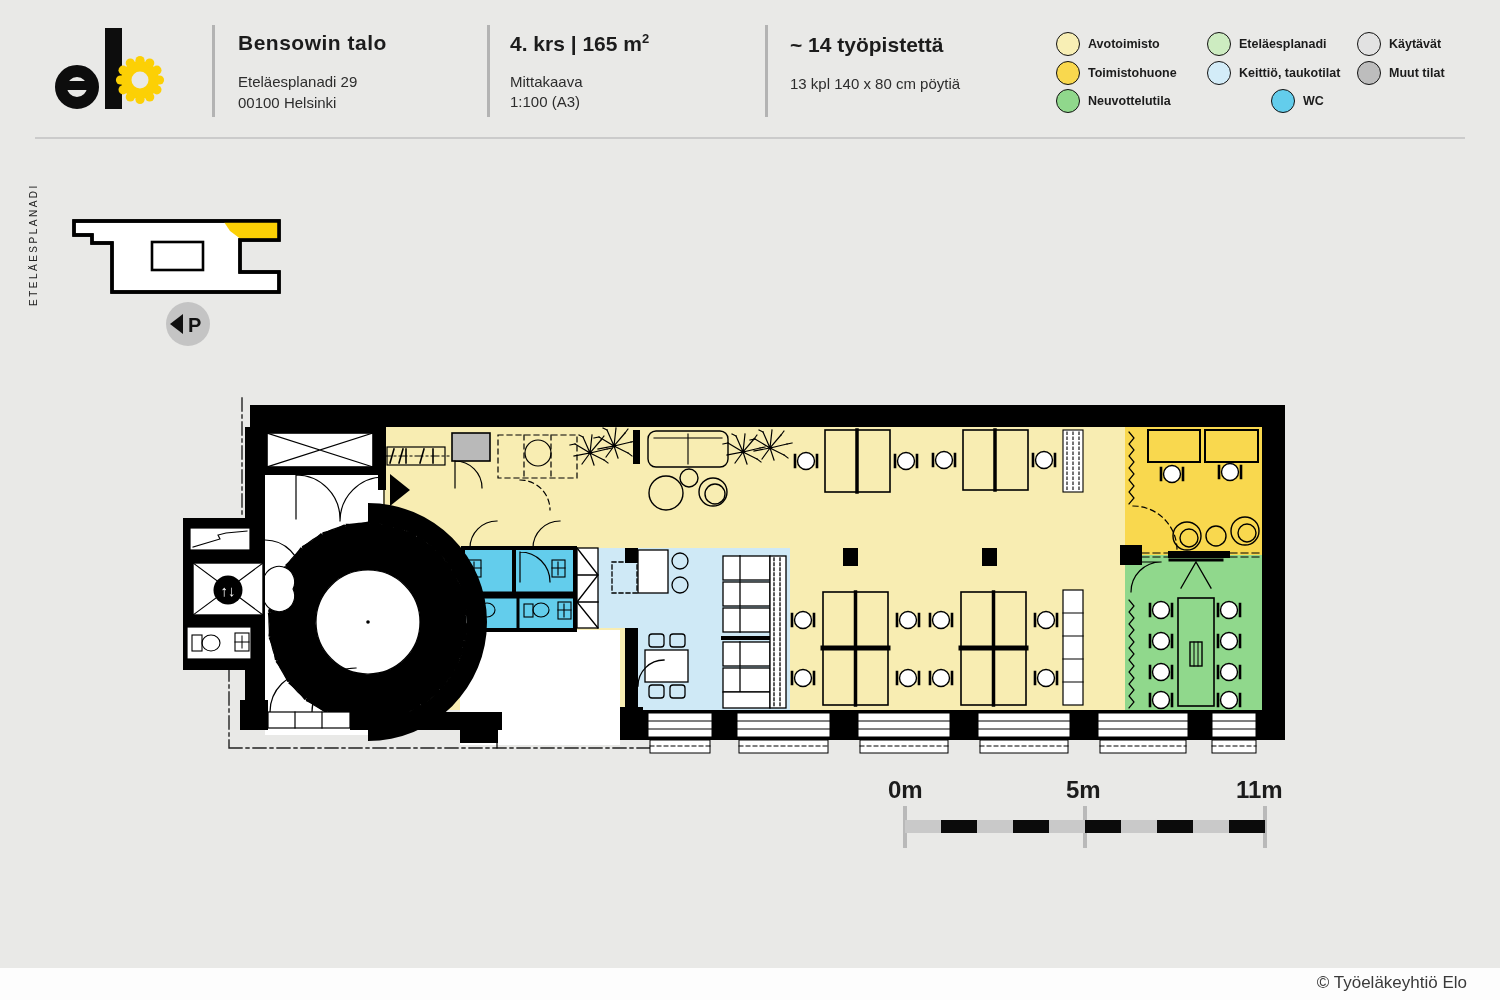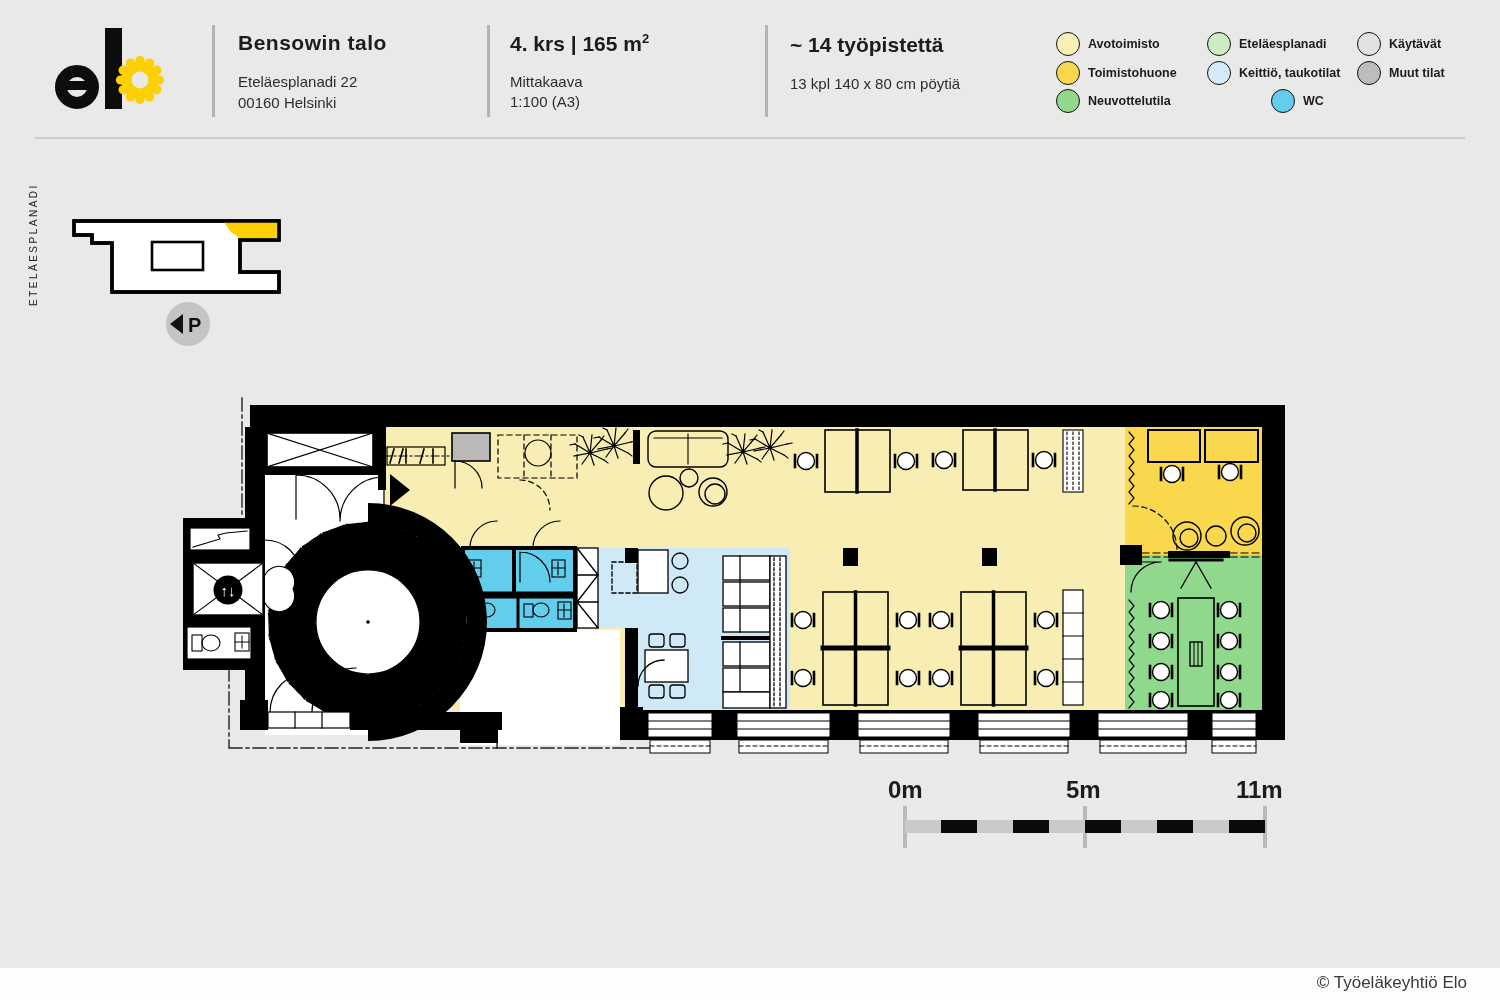--- a/index.html
+++ b/index.html
@@ -58,22 +58,22 @@
       <circle cx="73.1" cy="50.2" r="4.6"></circle>
         <circle cx="80.3" cy="43.1" r="4.6"></circle>
     </g>
     <circle cx="90" cy="60" r="8.5" fill="#e9e9e7"></circle>
   </g>
 </svg>
 
 <div class="vdiv" style="left:212px"></div>
 <div class="title">Bensowin talo</div>
 <div class="addr">
-  <div>Eteläesplanadi 22</div>
-  <div>00160 Helsinki</div>
+  <div>Eteläesplanadi 29</div>
+  <div>00100 Helsinki</div>
 </div>
 
 <div class="vdiv" style="left:487px"></div>
 <div class="abs h2" style="left:510px;top:31px"><span>4. krs | 165 m</span><sup>2</sup></div>
 <div class="abs sub" style="left:510px;top:72px">Mittakaava</div>
 <div class="abs sub" style="left:510px;top:92px">1:100 (A3)</div>
 
 <div class="vdiv" style="left:765px"></div>
 <div class="abs h2" style="left:790px;top:33px">~ 14 työpistettä</div>
 <div class="abs sub" style="left:790px;top:74px">13 kpl 140 x 80 cm pöytiä</div>

